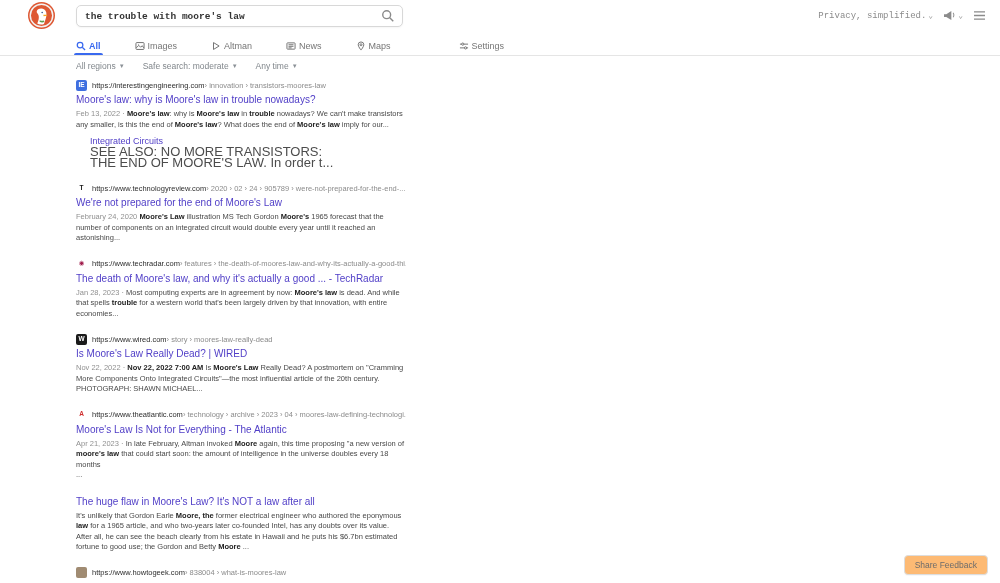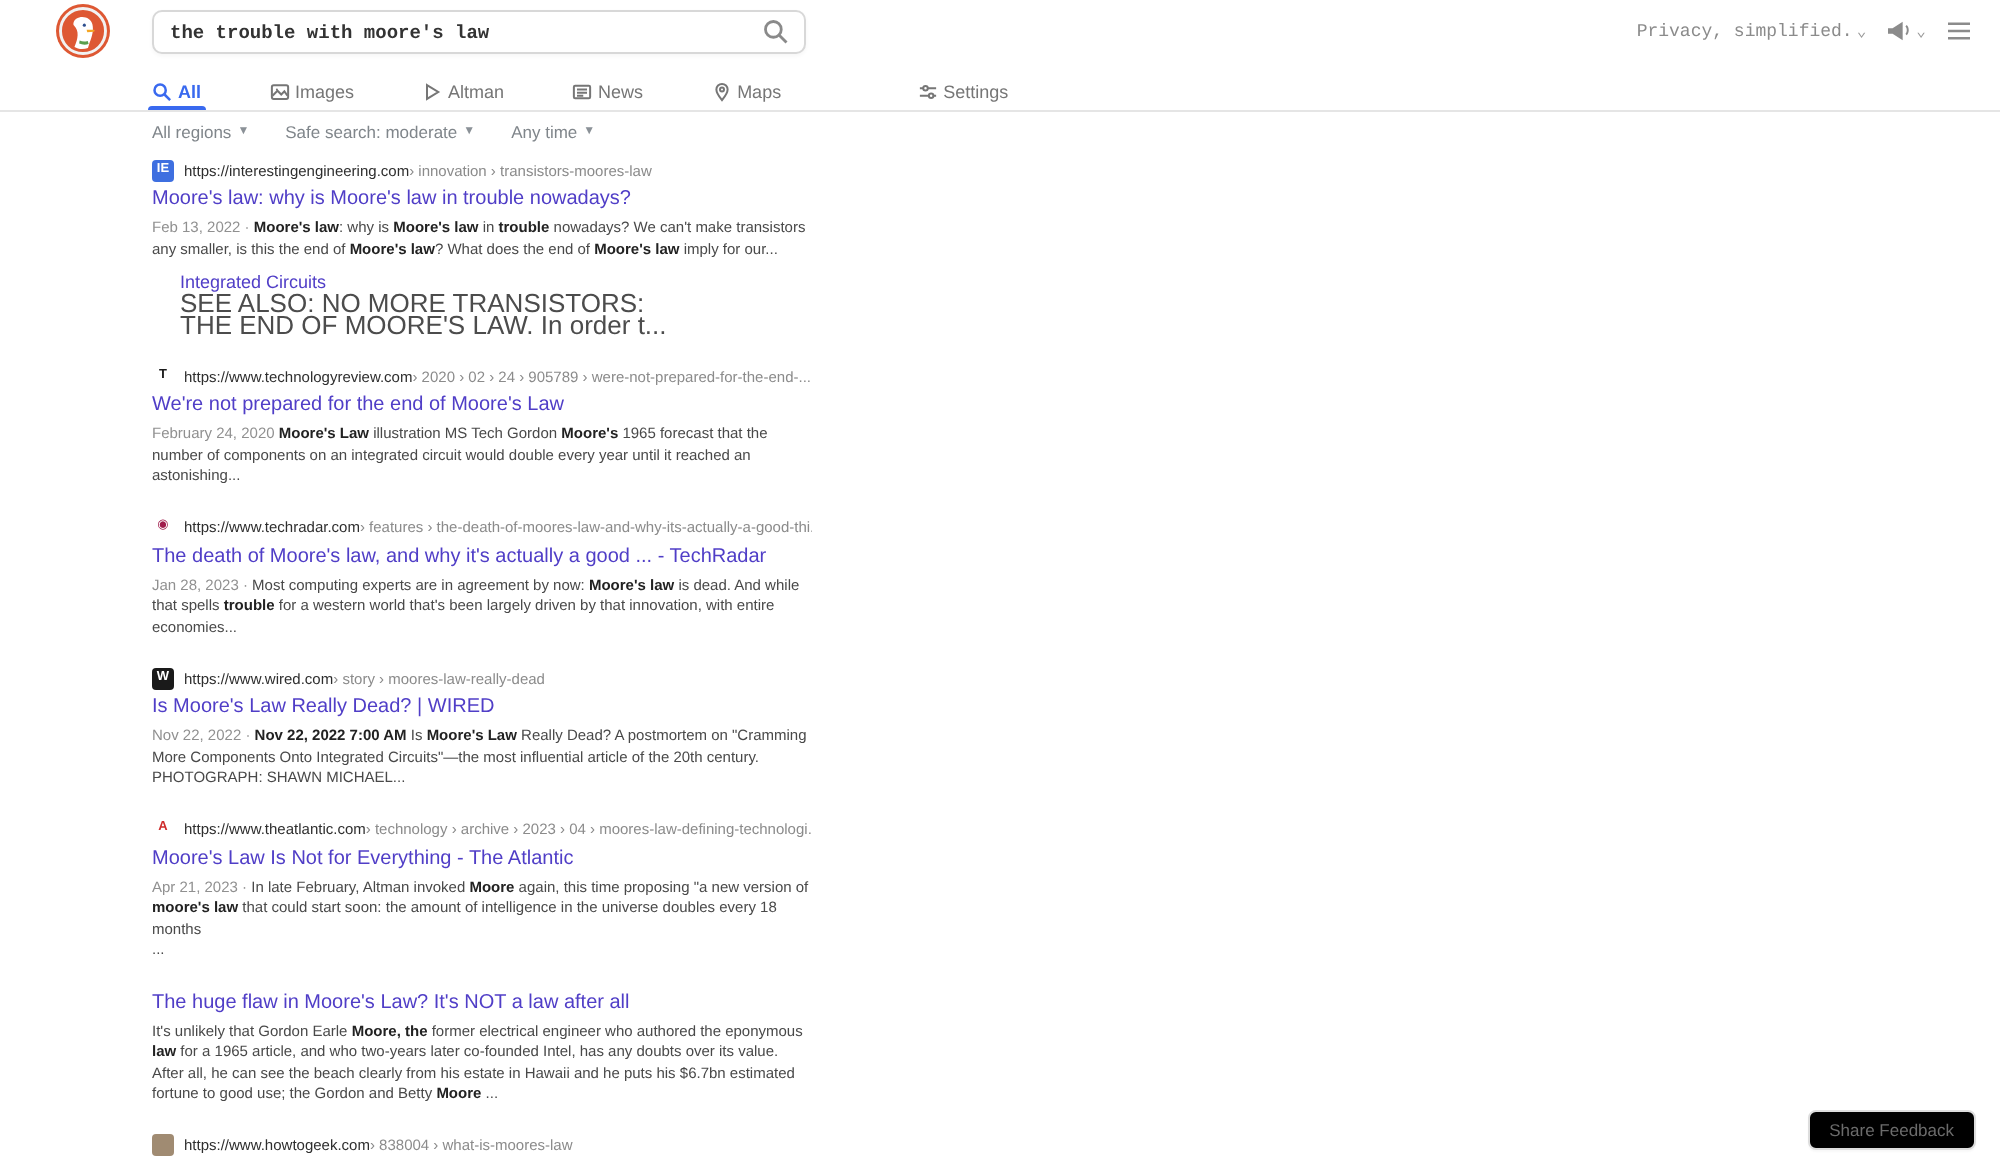--- a/index.html
+++ b/index.html
@@ -68,21 +68,21 @@
   .snippet{margin:2px 0 0 0;font-size:7.5px;line-height:10.5px;color:#494949;}
   .snippet b{color:#222;}
   .snippet .gray{color:#909090;}
   .sublink{margin:5px 0 0 14px;}
   .sublink a{
     display:block;font-size:9px;color:#503ec7;text-decoration:none;cursor:pointer;line-height:12px;
   }
   .subline{font-size:13px;line-height:10.5px;color:#4c4c4c;}
   
   .feedback{
-    position:absolute;right:12px;bottom:8px;border:1px solid #ddd;background:#000000;
+    position:absolute;right:12px;bottom:8px;border:1px solid #ddd;background:#fdba74;
     border-radius:4px;padding:4px 10px;font-size:8.5px;color:#6b6b6b;cursor:pointer;
     box-shadow:0 1px 1px rgba(0,0,0,.03);
   }
 </style>
 </head>
 <body>
 
 <div class="header">
   <div class="logo">
     <svg viewBox="0 0 24 24" width="27" height="27">

